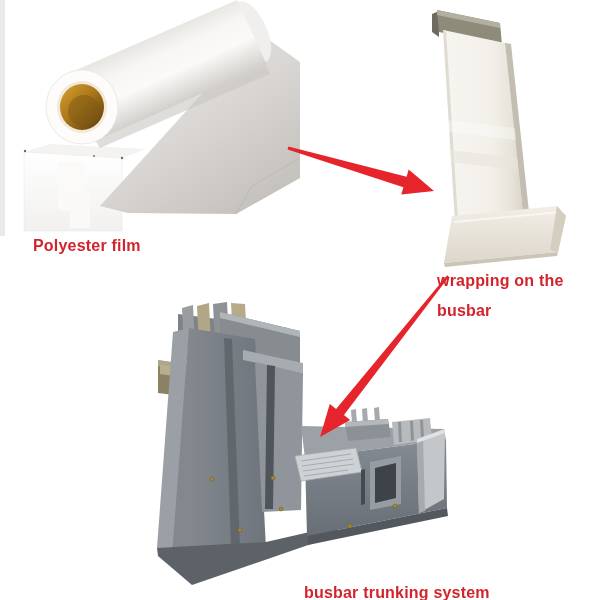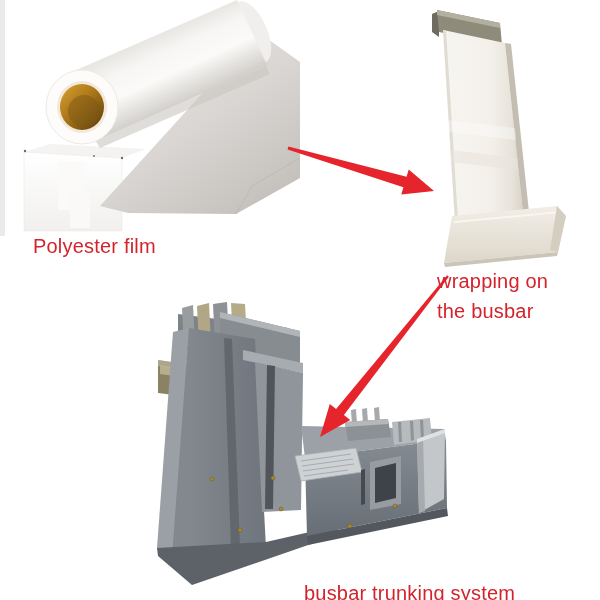--- a/index.html
+++ b/index.html
@@ -5,21 +5,21 @@
   html,body{margin:0;padding:0;background:#fff;}
   .canvas{
     position:relative;width:600px;height:600px;background:var(--background,#fff);
     overflow:hidden;font-family:"Liberation Sans",sans-serif;
   }
   .photo{position:absolute;}
   .photo svg{display:block;}
   .overlay{position:absolute;left:0;top:0;width:600px;height:600px;pointer-events:none;z-index:5;}
   .label{
     position:absolute;z-index:6;color:var(--accent-red,#d4232b);
-    font-weight:400;font-size:20px;letter-spacing:.2px;line-height:30px;
+    font-weight:700;font-size:16px;letter-spacing:.2px;line-height:30px;
   }
   .label-polyester{left:33px;top:231px;}
   .label-wrapping{left:437px;top:266px;width:140px;}
   .label-trunking{left:304px;top:578px;}
 </style>
 </head>
 <body>
 
 <div class="canvas">
 

